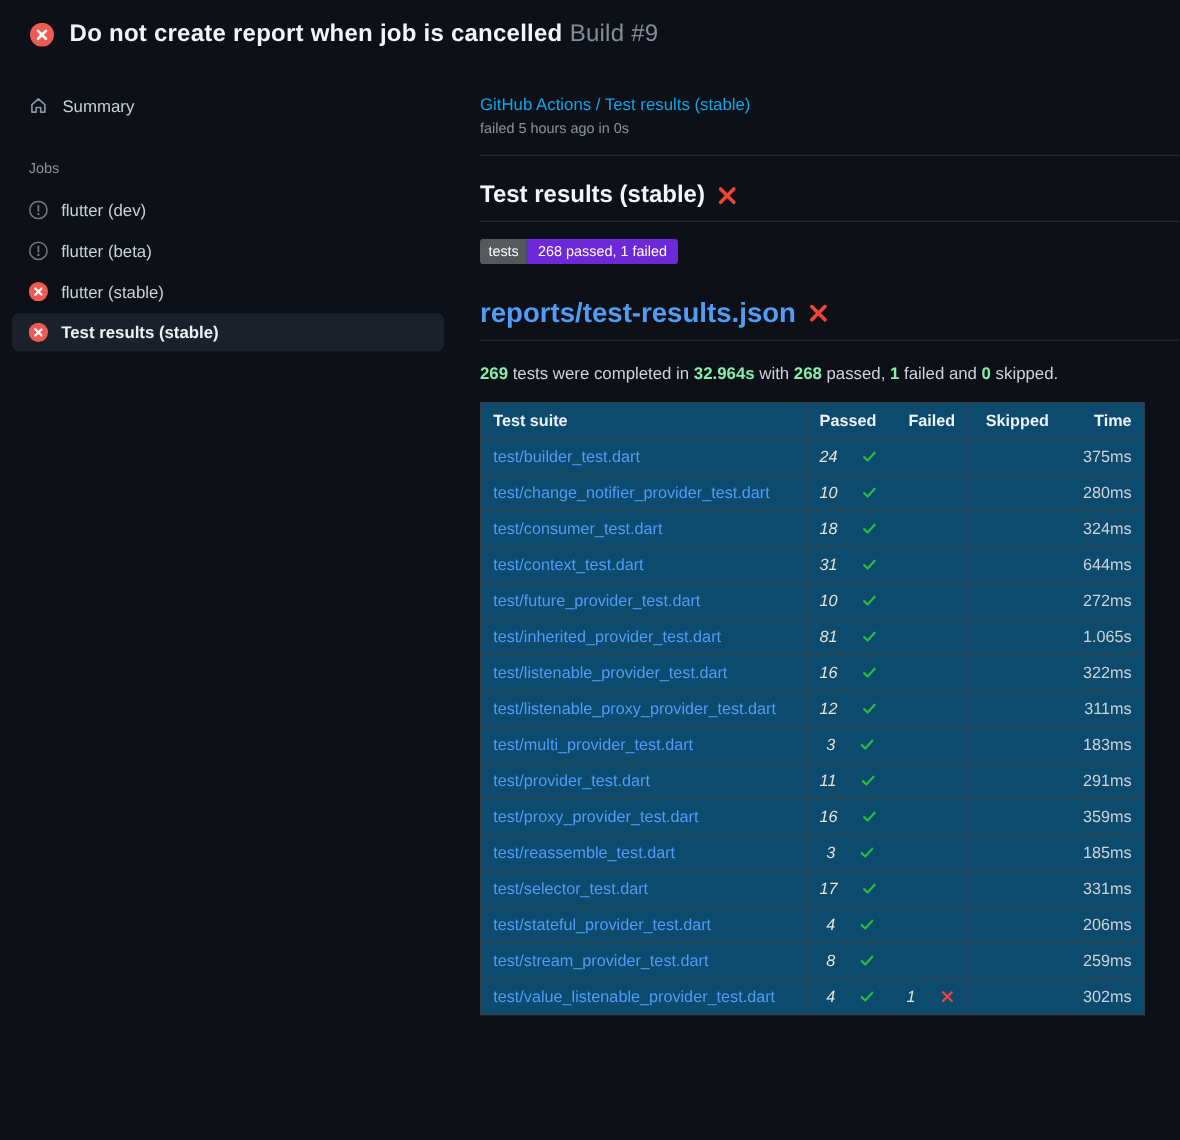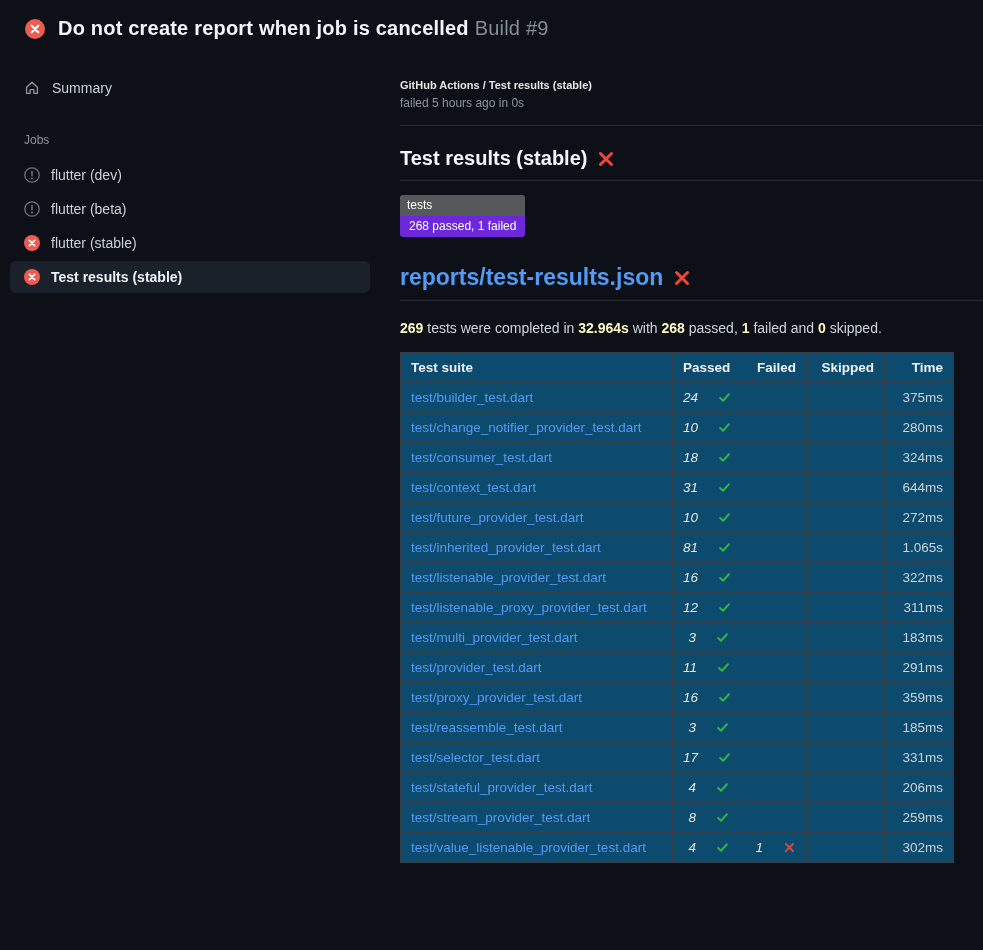--- a/index.html
+++ b/index.html
@@ -23,38 +23,38 @@
   .side-item { display:flex; align-items:center; gap:11px; font-size:14px; color:#c9d1d9; }
   .summary-item { padding:7px 24px; cursor:pointer;gap:12px; }
   .jobs-heading { font-size:12px; color:#8b949e; padding:30px 24px 10px 24px; }
   .job-item { display:flex; align-items:center; gap:11px; font-size:14px;
               margin:2px 10px; padding:8px 14px; border-radius:6px; cursor:pointer; }
   .job-item.selected { background:#1b212a; font-weight:700; color:#edf2f7; }
   .side-item svg, .job-item svg { flex:0 0 auto; display:block; }
 
   
   .content { flex:1 1 auto; padding:30px 0 0 20px; }
-  .breadcrumb { font-size:11px; font-weight:700; color:#e5e5e5; }
+  .breadcrumb { font-size:14px; font-weight:400; color:#0ea5e9; }
   .meta { font-size:12px; color:#8b949e; margin-top:5px; }
   .rule { border-bottom:1px solid #262c36; margin-top:15px; }
 
   .check-heading { display:flex; align-items:center; gap:10px; margin-top:21px;
                    padding-bottom:10px; border-bottom:1px solid #262c36;
                    font-size:20px; font-weight:700; color:#f0f6fc; }
   .badge { display:inline-flex; margin-top:14px; border-radius:3px; overflow:hidden;
-           font-size:12px; line-height:1;flex-direction:column; }
+           font-size:12px; line-height:1; }
   .badge .badge-label { background:#55595c; color:#ffffff; padding:4px 7px 5px; }
   .badge .badge-value { background:#6d28d9; color:#ffffff; padding:4px 9px 5px; }
 
   .report-heading { display:flex; align-items:center; gap:10px; margin-top:27px;
                     padding-bottom:9px; border-bottom:1px solid #262c36;
                     font-size:23px; font-weight:700; color:#539bf5; cursor:pointer; }
 
   .summary-line { margin-top:19px; font-size:14px; color:#cdd4db; }
-  .summary-line b { color:#fef9c3; }
+  .summary-line b { color:#86efac; }
 
   
   table.results { border-collapse:collapse; margin-top:16px; width:553px;
                   background:#0c4a6e; font-size:13.5px; table-layout:fixed; }
   .results th, .results td { border:1px solid #353d47; padding:7px 10px; overflow:hidden; white-space:nowrap; }
   .results th { color:#eef2f6; font-weight:700; text-align:right; }
   .results th.col-suite { text-align:left; }
   .results td.suite a { color:#539bf5; text-decoration:none; cursor:pointer; }
   .results td.num { text-align:right; color:#e9e4d8; }
   .results td.num .cellwrap { display:inline-flex; align-items:center; gap:20px;font-style:italic; }

